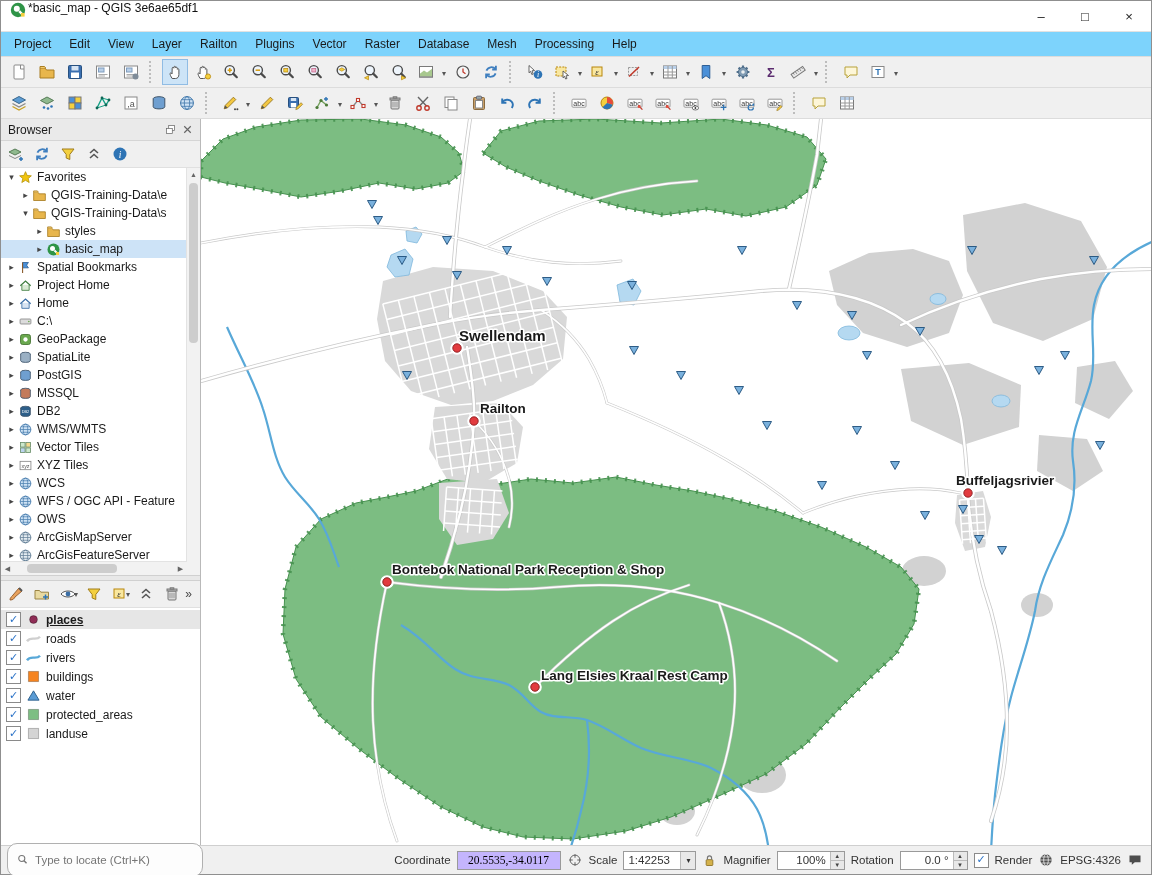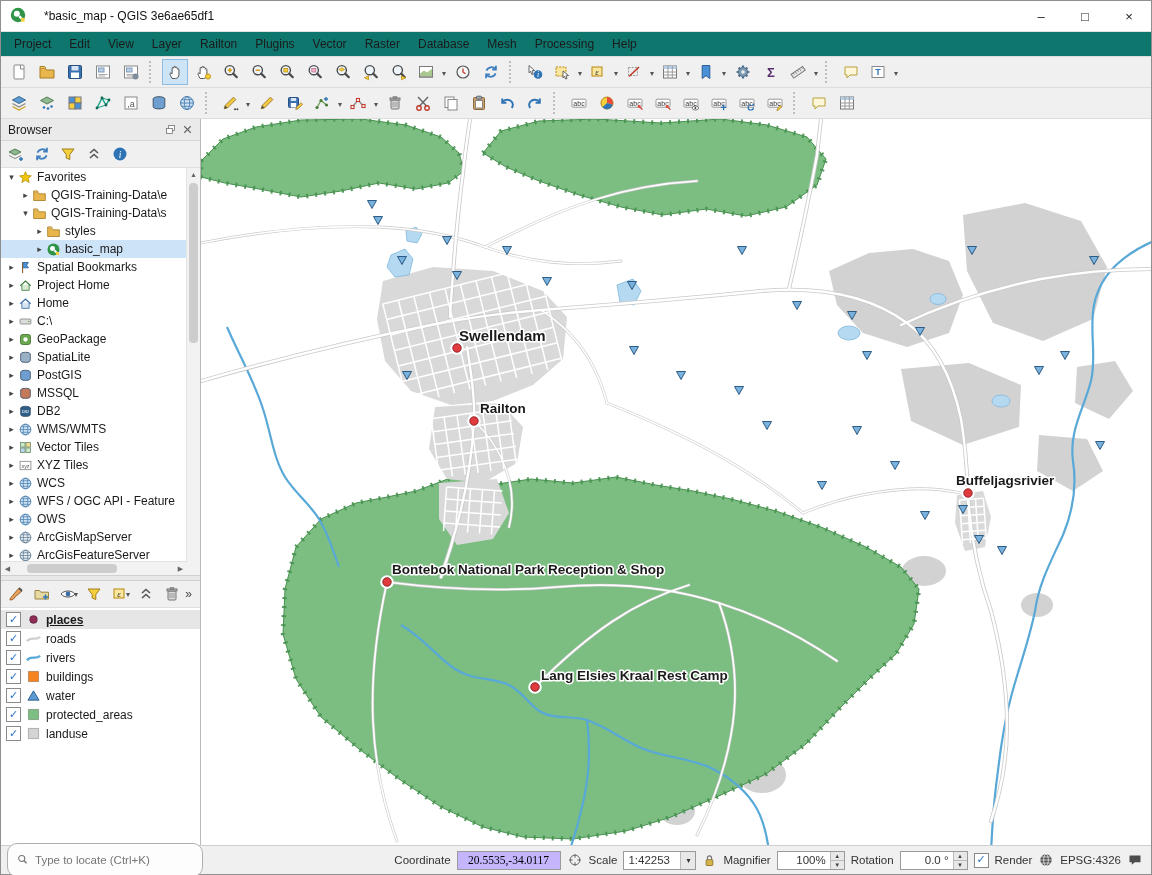--- a/index.html
+++ b/index.html
@@ -1,24 +1,24 @@
 <!DOCTYPE html>
 <html style="--c-protected: #7cbd82; --c-protected_border: #46914f; --c-landuse: #d2d2d2; --c-town: #d9d9d9; --c-water_fill: #b5d9f1; --c-river: #58a8d8; --c-road: #ffffff; --c-road_casing: #c9c9c9; --c-marker: #e23b3f; --c-label: #1a1a1a;"><head>
 <meta charset="utf-8">
 <style>
   html,body{margin:0;padding:0}
   body{width:1152px;height:875px;font-family:"Liberation Sans","DejaVu Sans",sans-serif;font-size:12px;color:#1a1a1a;background:#f0f0f0;overflow:hidden;-webkit-user-select:none;user-select:none}
   #app{width:1152px;height:875px;display:flex;flex-direction:column;box-sizing:border-box;border:1px solid #8f8f8f}
   
-  #titlebar{height:30px;background:#fff;display:flex;align-items:center;gap:17px;padding-left:8px;border-bottom:1px solid #e2e2e2;flex:0 0 auto}
+  #titlebar{height:30px;background:#fff;display:flex;align-items:flex-start;gap:1px;padding-left:8px;border-bottom:1px solid #e2e2e2;flex:0 0 auto}
   #title-text{font-size:12px;color:#111}
   .win-controls{margin-left:auto;display:flex;height:100%}
   .win-btn{width:44px;height:100%;display:flex;align-items:center;justify-content:center;font-size:13px;color:#222}
   
-  #menubar{height:24px;background:#0f766e;display:flex;align-items:center;padding-left:4px;border-bottom:1px solid #dcdcdc;flex:0 0 auto}
+  #menubar{height:24px;background:#7dd3fc;display:flex;align-items:center;padding-left:4px;border-bottom:1px solid #dcdcdc;flex:0 0 auto}
   .menu-item{padding:3px 9px;white-space:nowrap}
   
   .toolbar{height:30px;display:flex;align-items:center;padding:0 4px;border-bottom:1px solid #dcdcdc;background:#f0f0f0;flex:0 0 auto;overflow:hidden}
   .tb-btn{position:relative;width:26px;height:26px;display:flex;align-items:center;justify-content:center;background:transparent;border:1px solid transparent;padding:0;margin:0 1px;flex:0 0 auto}
   .tb-btn.has-dd{width:34px;justify-content:flex-start;padding-left:2px}
   .tb-btn .dd{position:absolute;right:1px;bottom:6px;font-size:8px;color:#555;line-height:1}
   .tb-btn.active{background:#cde4f7;border-color:#90bce4}
   .tb-sep{width:6px;height:22px;margin:0 4px;border-left:2px dotted #bdbdbd;flex:0 0 auto}
   
   #main{flex:1;display:flex;min-height:0}

